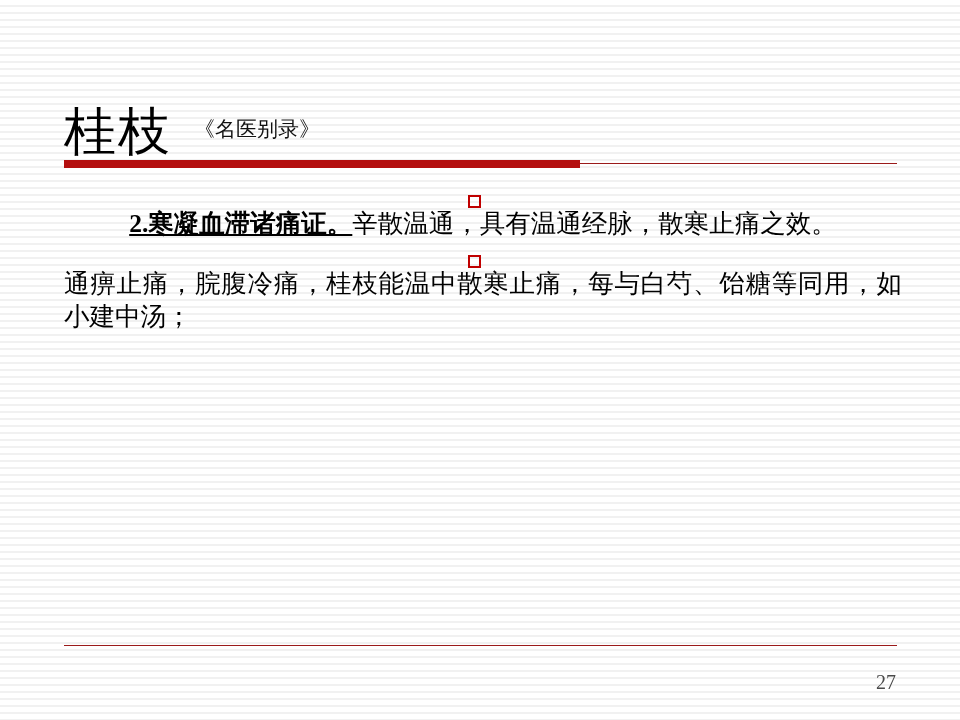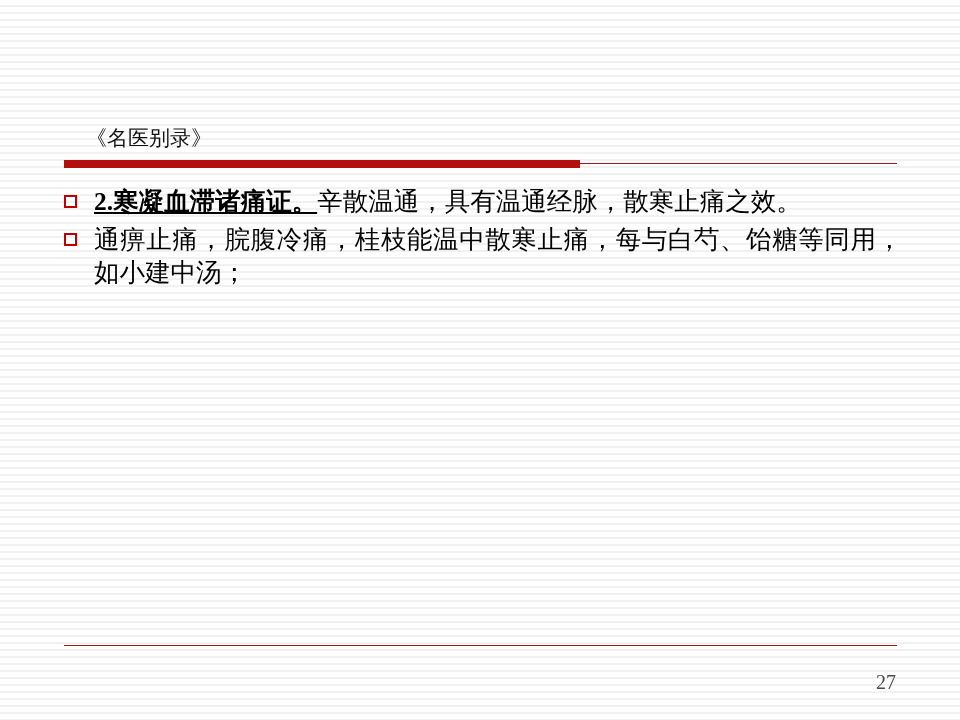--- a/index.html
+++ b/index.html
@@ -45,21 +45,21 @@
     line-height: 1;
     color: #000000;
     letter-spacing: 2px;
     white-space: nowrap;
   }
   .title-sub {
     font-family: "Liberation Serif", "DejaVu Serif", serif;
     font-size: 21px;
     color: #111111;
     margin-left: 22px;
-    padding-bottom: 6px;
+    padding-bottom: 15px;
     white-space: nowrap;
   }
 
   
   .title-rule {
     position: absolute;
     left: 64px;
     top: 160px;
     width: 833px;
     height: 8px;
@@ -83,22 +83,23 @@
 
   
   .body-list {
     position: absolute;
     left: 64px;
     top: 186px;
     width: 838px;
   }
   .bullet-row {
     display: flex;
-    align-items: flex-start;
+    align-items: center;
     margin-bottom: 6px;
+    flex-direction: column;
   }
   .bullet-marker {
     flex: 0 0 auto;
     width: 13px;
     height: 13px;
     border: 2px solid #c00000;
     background: transparent;
     margin-top: 9px;
     margin-right: 17px;
     box-sizing: border-box;
@@ -141,20 +142,21 @@
     color: #4a4a4a;
     margin-top: 16px;
   }
 </style>
 </head>
 <body>
 
 <div class="slide">
 
   <div class="title-block">
+    <span class="title-main">桂枝</span>
     <span class="title-sub">《名医别录》</span>
   </div>
 
   <div class="title-rule">
     <div class="thin"></div>
     <div class="thick"></div>
   </div>
 
   <div class="body-list">
 

